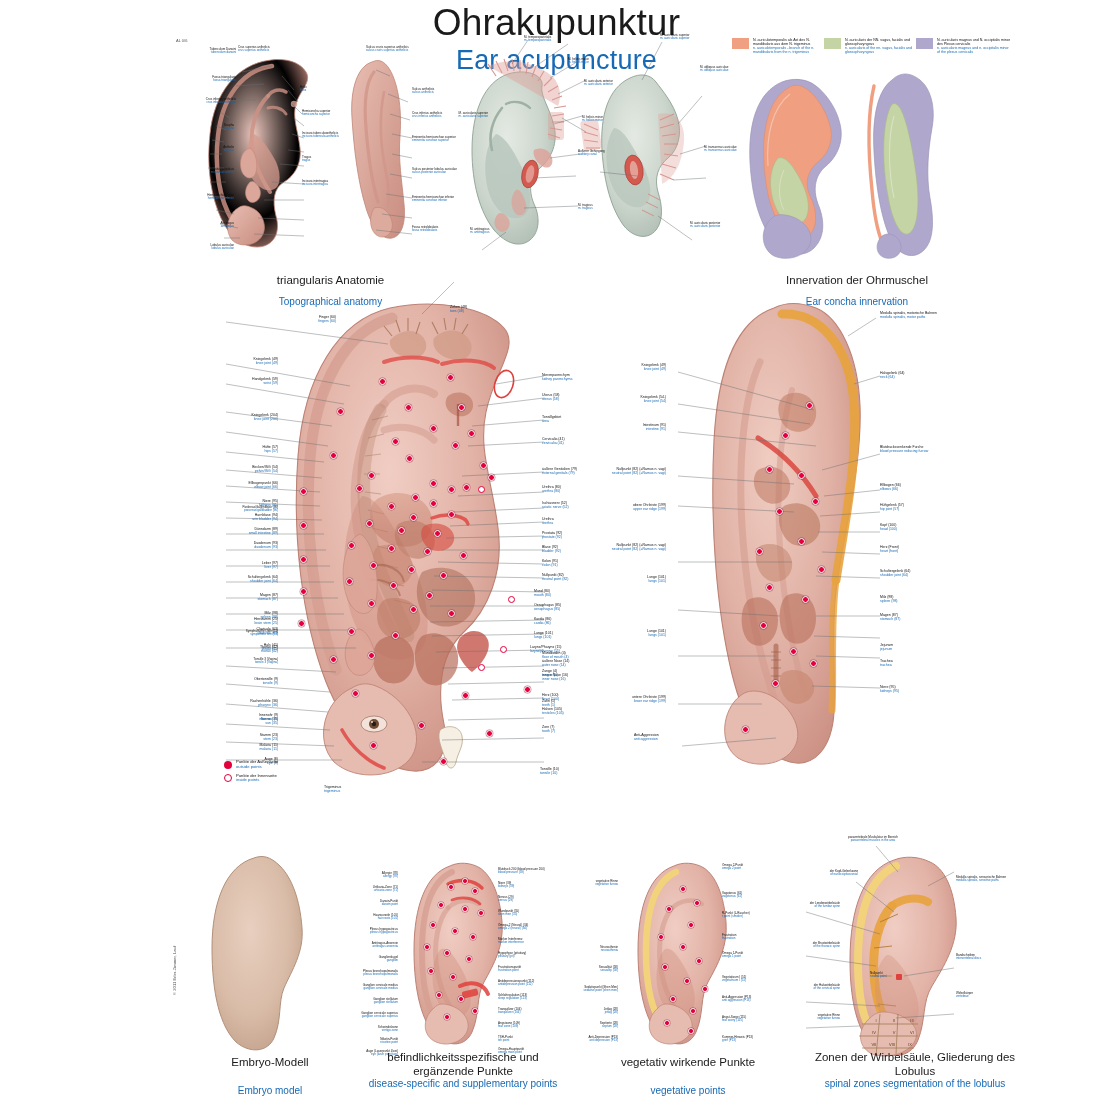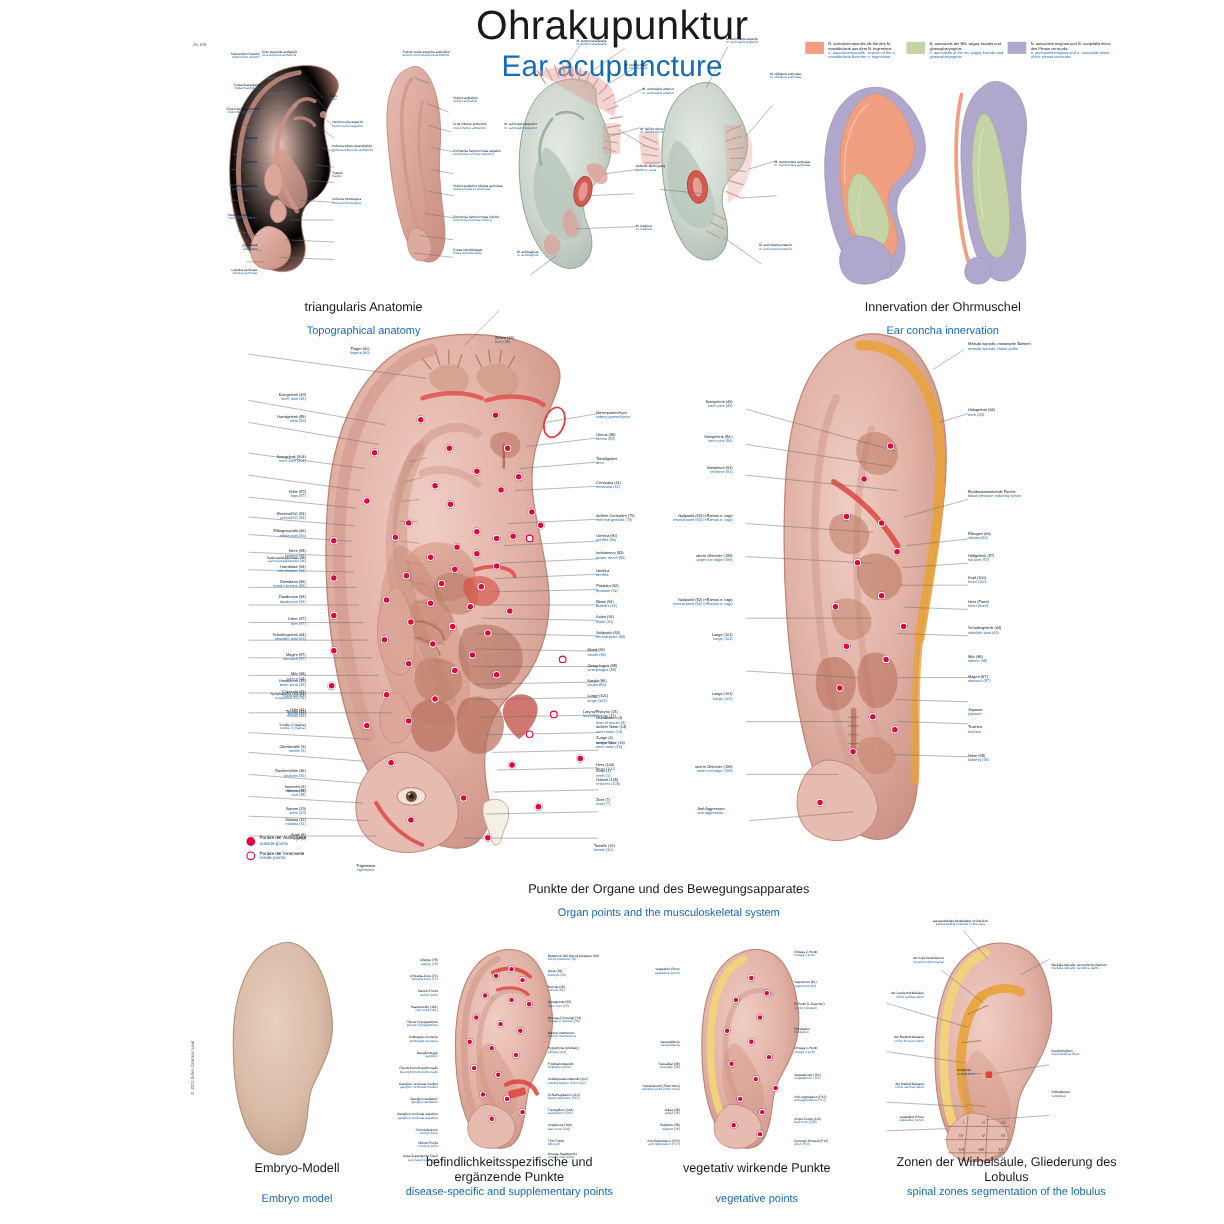--- a/index.html
+++ b/index.html
@@ -1105,24 +1105,20 @@
   </div>
   <div class="lbl al s35" style="left:880px;top:660px;width:62px;">
     <span class="de">Trachea</span>
     <span class="en">trachea</span>
   </div>
   <div class="lbl al s35" style="left:880px;top:686px;width:62px;">
     <span class="de">Niere (95)</span>
     <span class="en">kidneys (95)</span>
   </div>
 
-  <div class="cap" style="left:398px;top:797px;width:420px;">
-    <span class="de">Punkte der Organe und des Bewegungsapparates</span><br>
-    <span class="en">Organ points and the musculoskeletal system</span>
-  </div>
 
   <div class="panel" style="left:200px;top:852px;width:140px;height:200px;">
     <svg width="140" height="200" viewBox="0 0 140 200">
       <defs>
         <radialGradient id="embSkin" cx="42%" cy="38%" r="72%">
           <stop offset="0%" stop-color="#e8cfbf"></stop>
             <stop offset="60%" stop-color="#d9bca8"></stop>
           <stop offset="100%" stop-color="#c09e87"></stop>
         </radialGradient>
       </defs>

